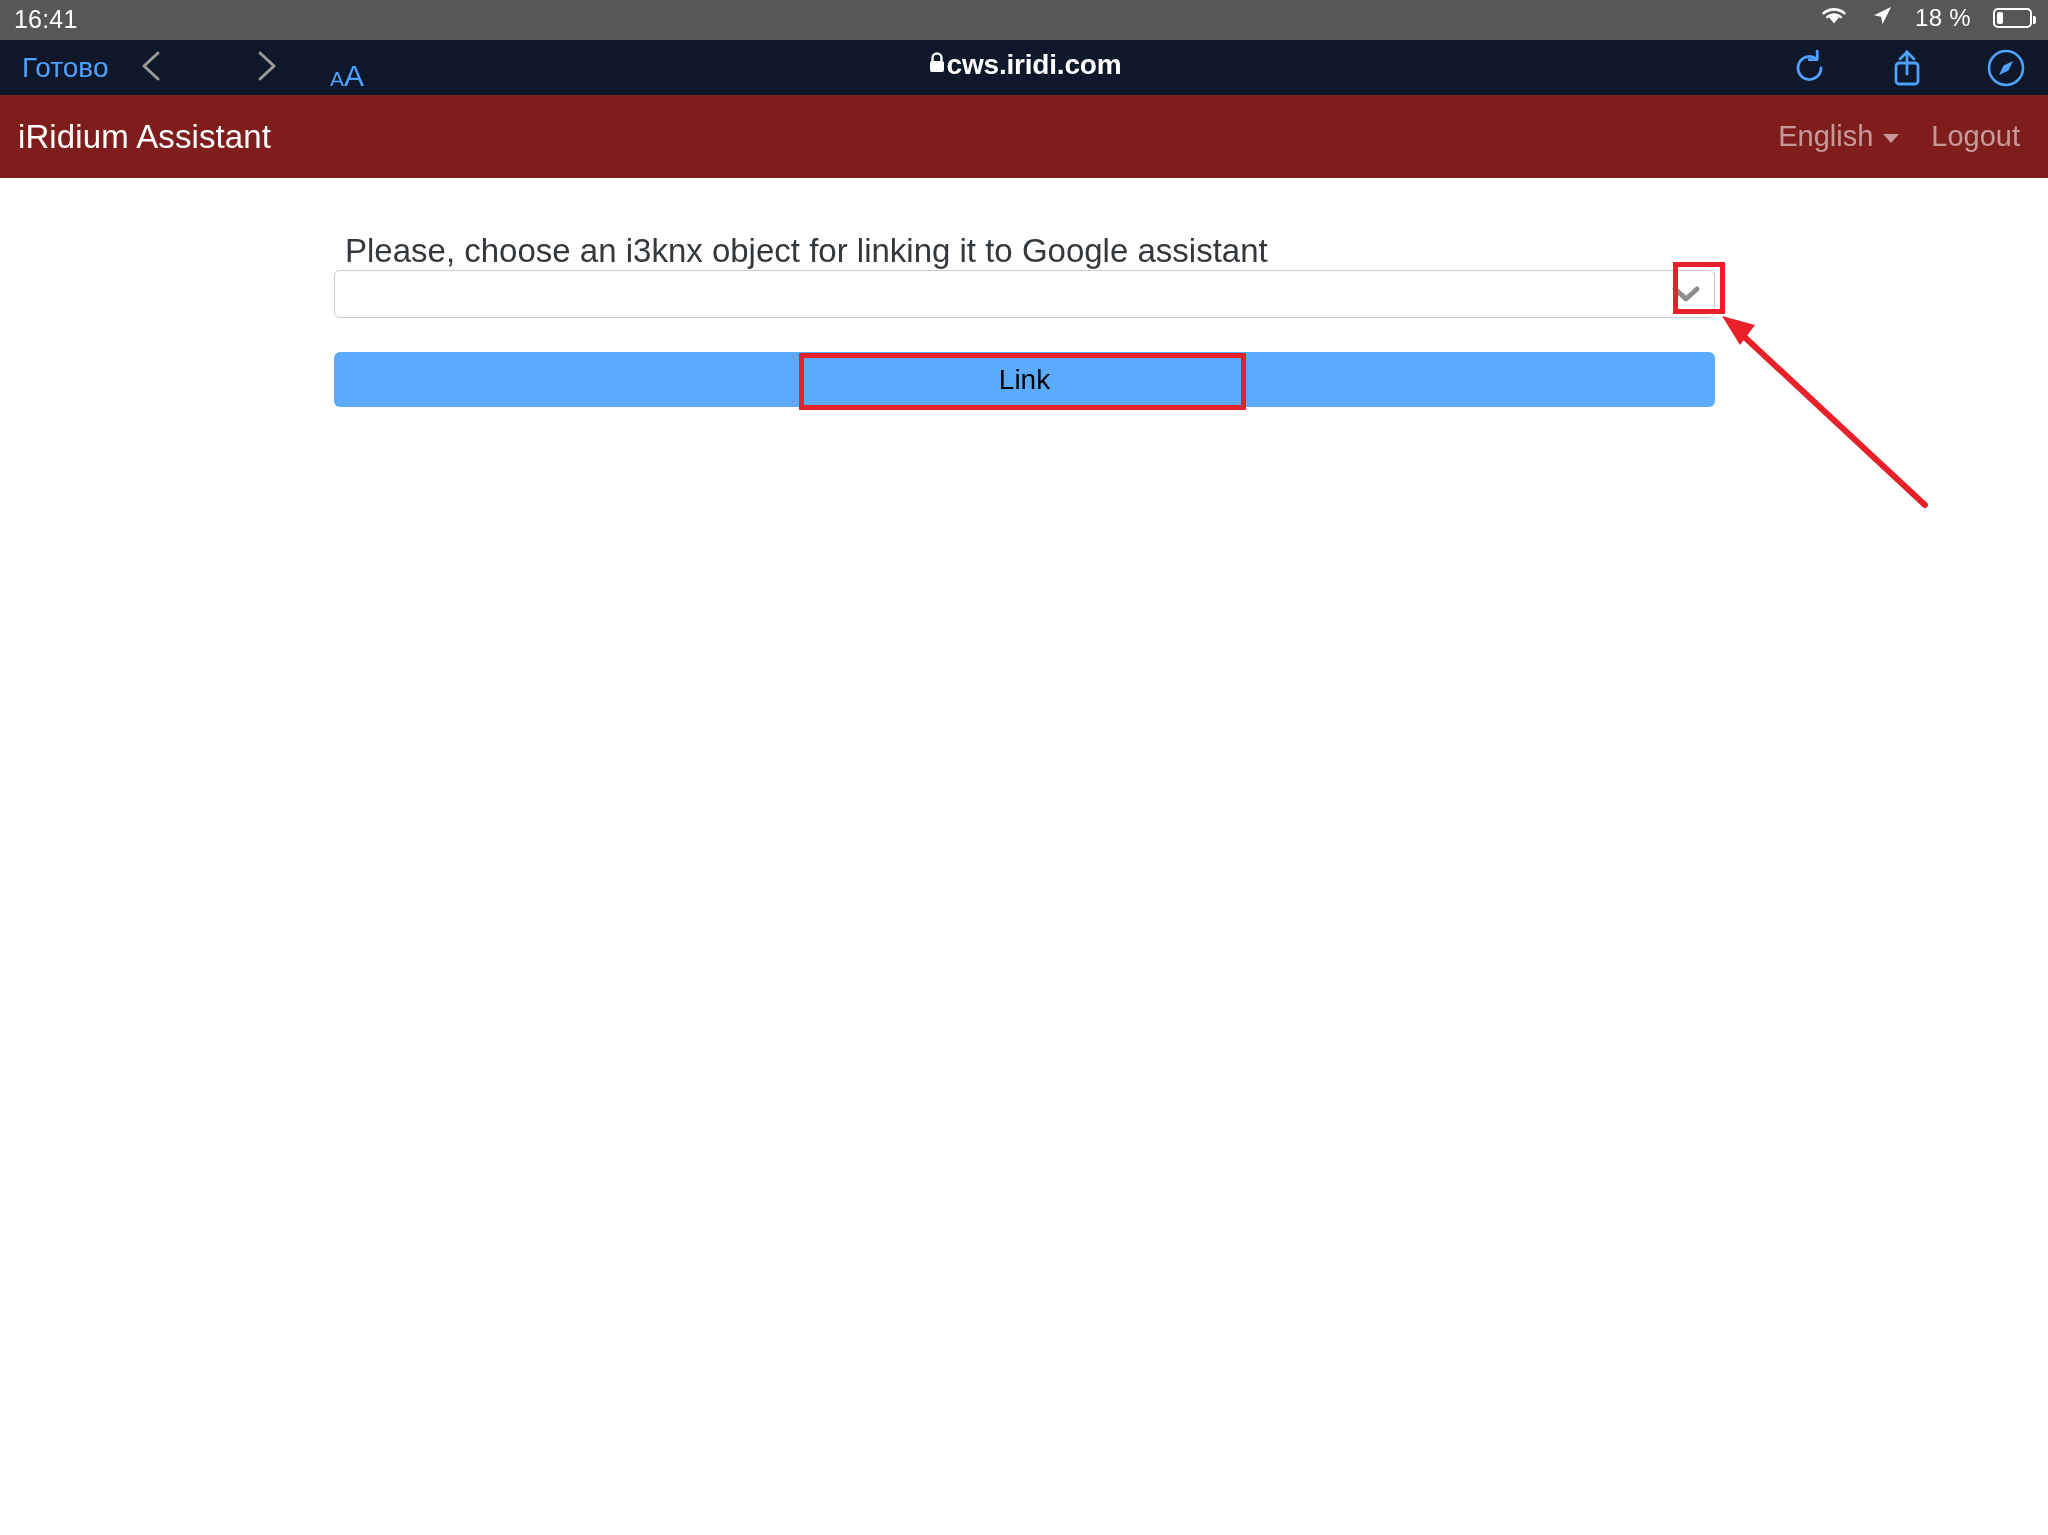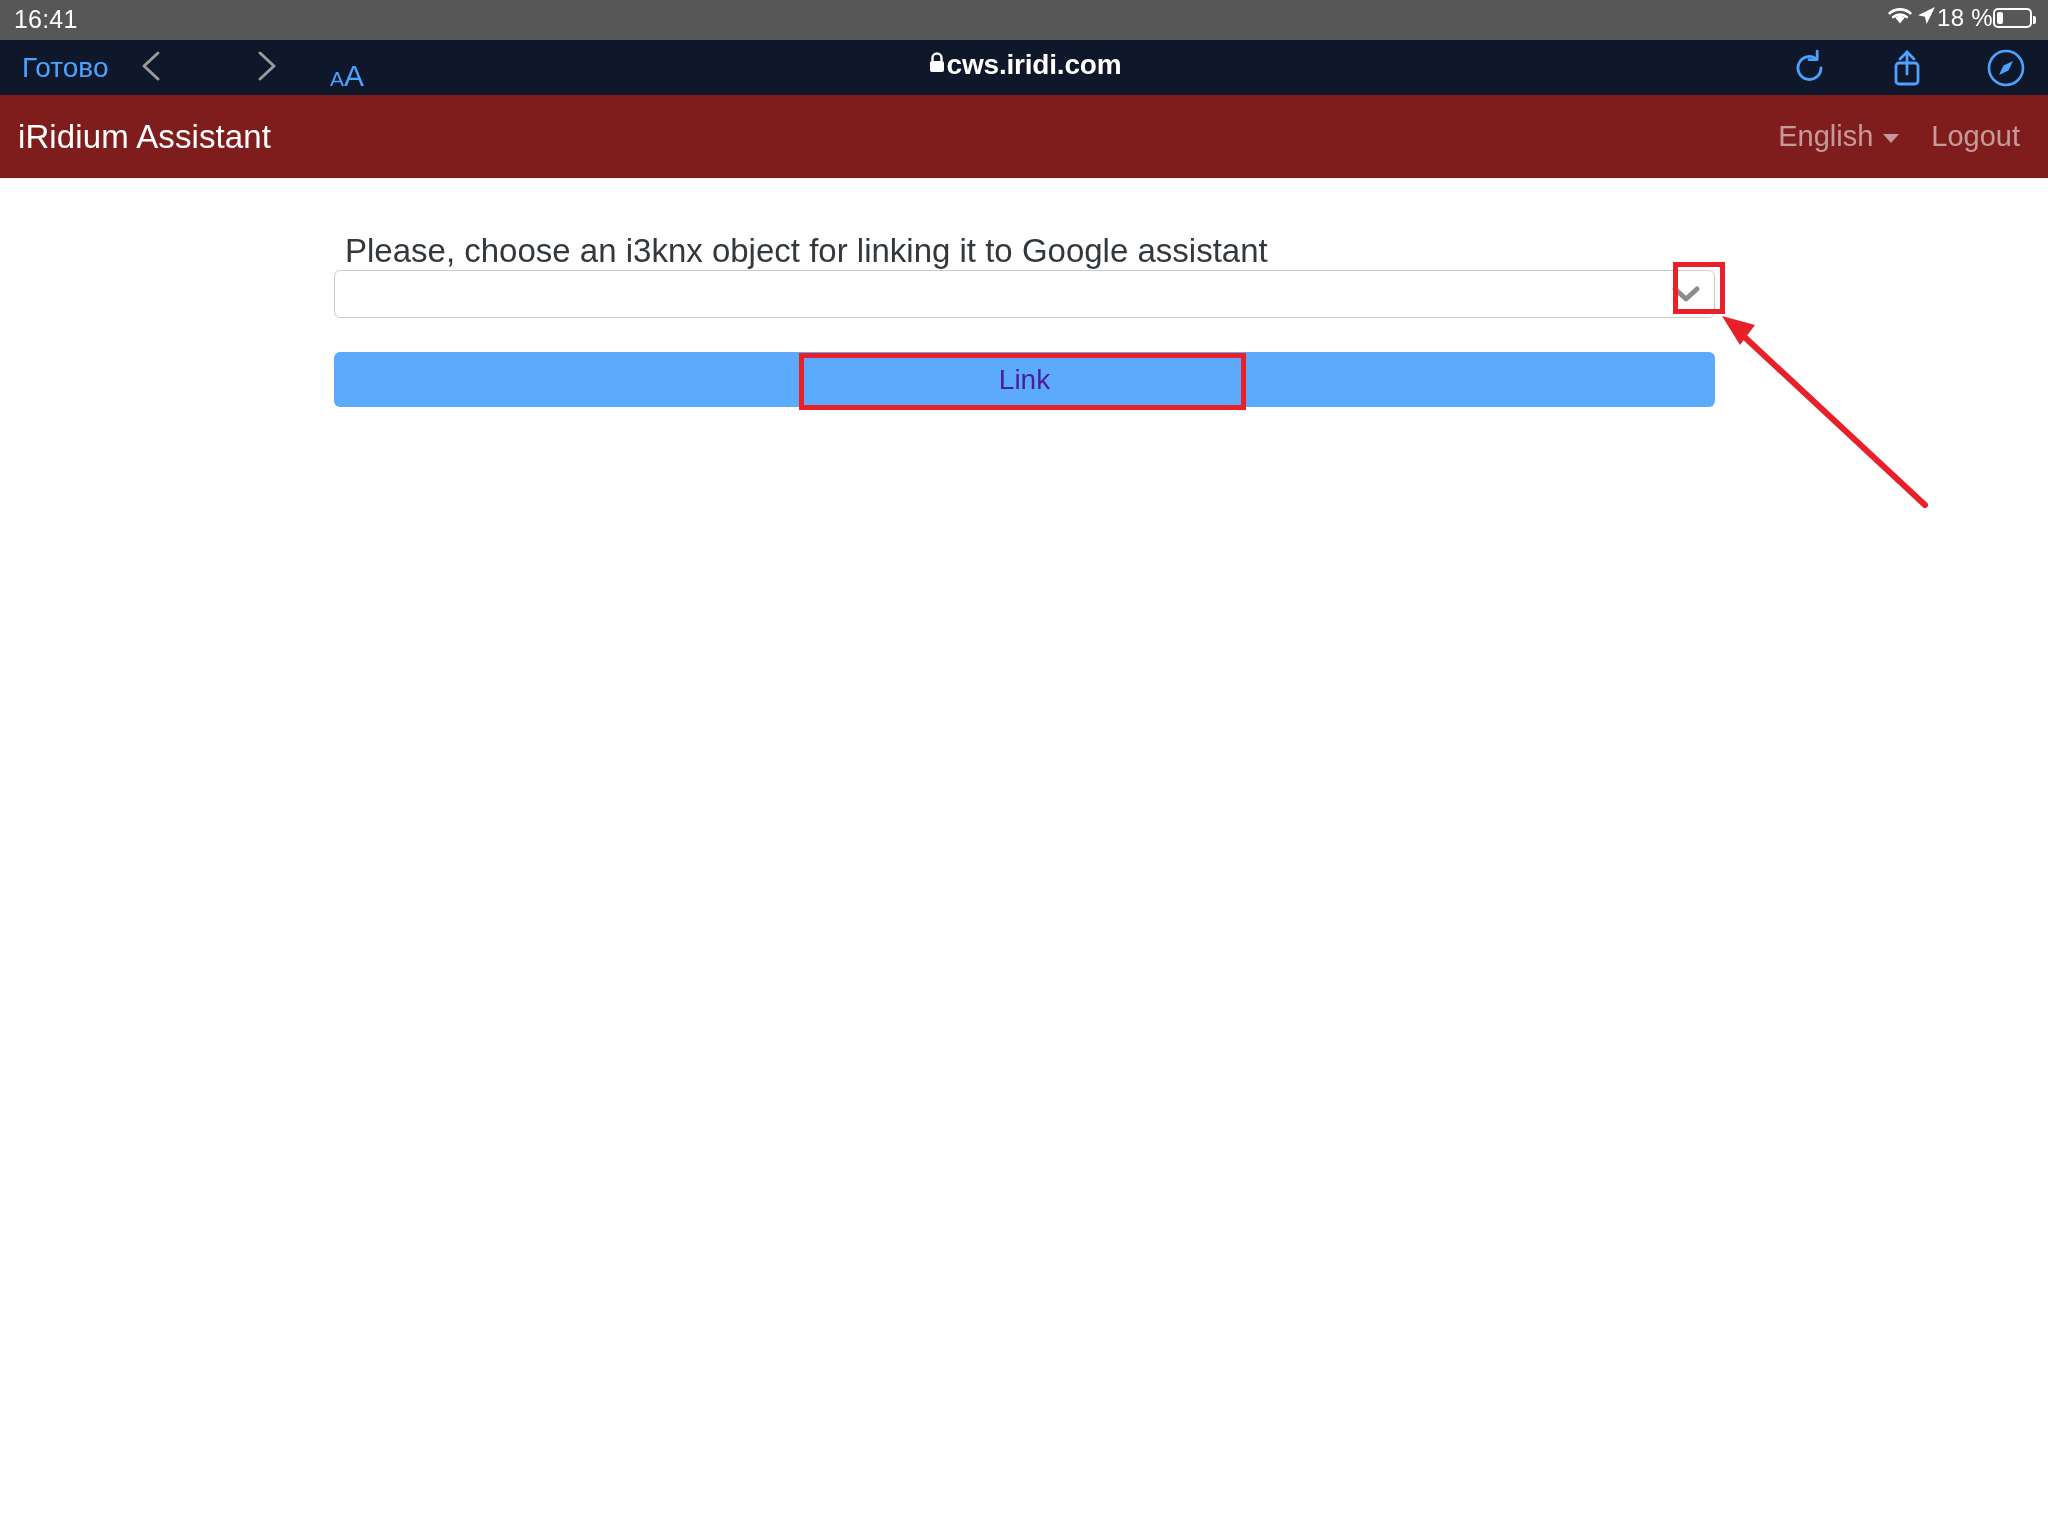--- a/index.html
+++ b/index.html
@@ -15,21 +15,21 @@
   .ios-status {
     position:absolute; top:0; left:0; width:2048px; height:40px;
     background:#575757; color:#ffffff;
   }
   .ios-clock {
     position:absolute; left:14px; top:5px;
     font-size:25px; letter-spacing:0.2px;
   }
   .ios-status-right {
     position:absolute; right:16px; top:2px;
-    display:flex; align-items:center; gap:0; height:32px;
+    display:flex; align-items:center; gap:22px; height:32px;
   }
   .wifi-glyph { display:block; }
   .loc-glyph  { display:block; }
   .batt-pct { font-size:24px; line-height:1; letter-spacing:0.3px; }
   .batt-shell {
     position:relative; width:39px; height:20px;
     border:2px solid #ffffff; border-radius:5px;
   }
   .batt-shell::after {
     content:""; position:absolute; right:-6px; top:6px;
@@ -113,21 +113,21 @@
   }
   .select-chevron {
     position:absolute; right:13px; top:50%;
     transform:translateY(-50%);
     width:32px; height:20px; display:block;
   }
   .link-btn {
     position:absolute; left:334px; top:174px;
     width:1381px; height:55px;
     background:#5caafb; border:none; border-radius:6px;
-    color:#4c1d95; font-size:28px;
+    color:#000000; font-size:28px;
     font-family:"Liberation Sans", sans-serif;
     display:flex; align-items:center; justify-content:center;
     cursor:pointer;
   }
 
   
   .hl {
     position:absolute; border:5px solid #e8202a;
     pointer-events:none; background:transparent;
   }

